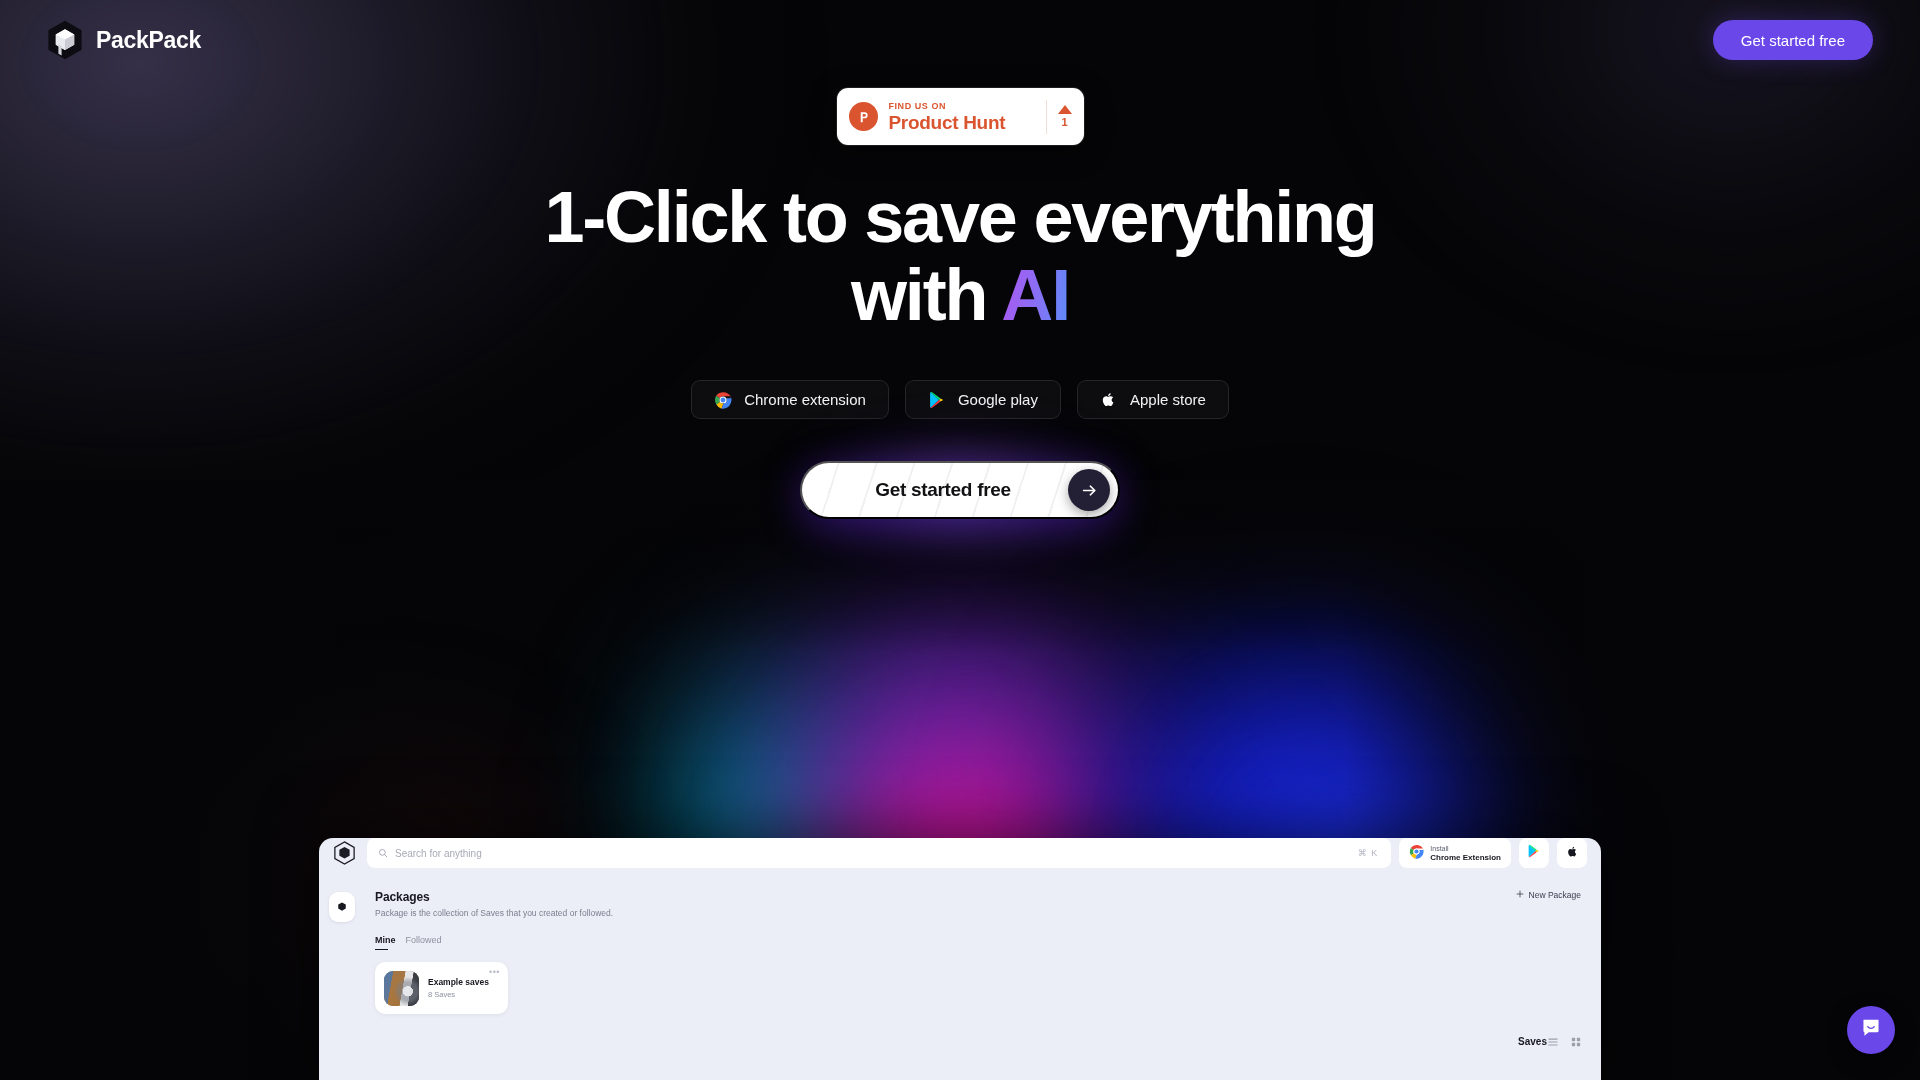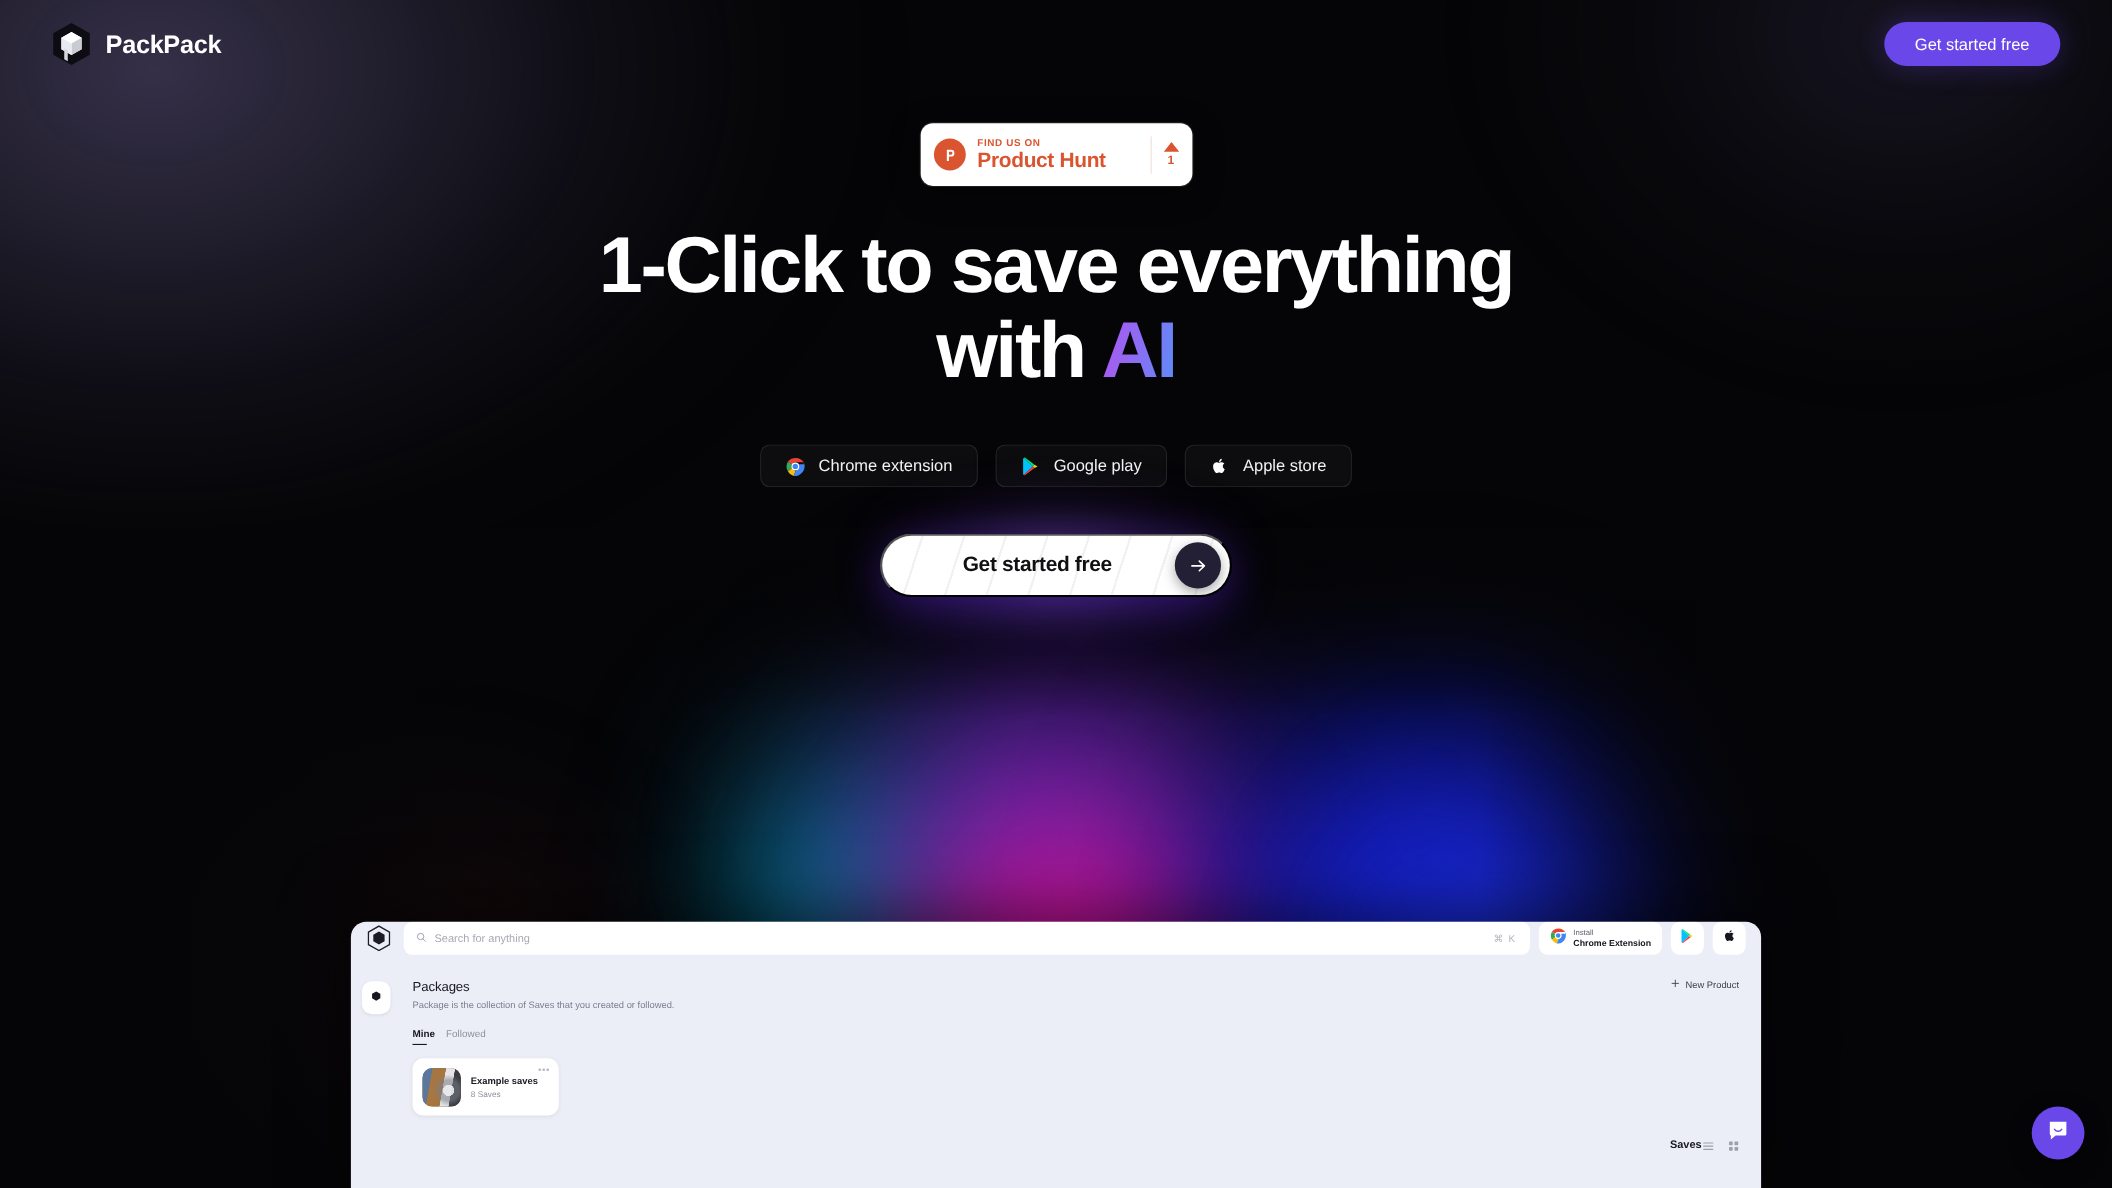--- a/index.html
+++ b/index.html
@@ -108,21 +108,21 @@
     display:flex;align-items:center;justify-content:center;cursor:pointer;
     box-shadow:0 0 26px rgba(106,71,232,0.30);
   }
 
   
   .hero{position:absolute;left:0;right:0;top:0;z-index:20;
         display:flex;flex-direction:column;align-items:center;}
 
   
   .ph-badge{
-    margin-top:112px;
+    margin-top:88px;
     width:247px;height:57px;background:#fff;border-radius:11px;
     display:flex;align-items:center;padding:0 12px;gap:11px;cursor:pointer;
     box-shadow:0 0 0 1px rgba(255,255,255,0.10), 0 6px 28px rgba(0,0,0,0.45);
   }
   .ph-logo{width:29px;height:29px;border-radius:50%;background:#da552f;
     display:flex;align-items:center;justify-content:center;flex:0 0 auto;}
   .ph-logo svg{display:block;}
   .ph-txt{display:flex;flex-direction:column;justify-content:center;flex:1 1 auto;}
   .ph-kicker{font-size:9px;font-weight:700;letter-spacing:0.55px;color:#da552f;
              line-height:12px;text-transform:uppercase;}
@@ -218,21 +218,21 @@
 
   .app-body{display:flex;height:214px;}
   .app-rail{width:46px;flex:0 0 auto;padding-top:8px;display:flex;flex-direction:column;align-items:center;}
   .rail-btn{
     width:26px;height:30px;background:#fff;border-radius:9px;
     display:flex;align-items:center;justify-content:center;cursor:pointer;
     box-shadow:0 1px 3px rgba(30,30,60,0.10);
   }
   .app-main{flex:1 1 auto;padding:6px 20px 0 10px;}
   .pk-head{display:flex;align-items:flex-start;justify-content:space-between;}
-  .pk-title{font-size:12px;font-weight:400;color:#16171f;letter-spacing:-0.1px;}
+  .pk-title{font-size:12px;font-weight:700;color:#16171f;letter-spacing:-0.1px;}
   .pk-sub{font-size:8.5px;color:#7b7e8e;margin-top:4px;}
   .pk-new{font-size:8.5px;color:#3a3d4d;display:flex;align-items:center;gap:5px;cursor:pointer;}
   .pk-tabs{display:flex;gap:10px;margin-top:17px;}
   .pk-tab{font-size:9px;color:#8d909f;padding-bottom:5px;cursor:pointer;position:relative;}
   .pk-tab.active{color:#16171f;font-weight:700;}
   .pk-tab.active:after{content:"";position:absolute;left:0;bottom:0;width:13px;height:1.5px;background:#16171f;}
   .pk-card{
     margin-top:12px;width:133px;height:52px;background:#fff;border-radius:10px;
     display:flex;align-items:center;gap:9px;padding:0 9px;position:relative;cursor:pointer;
     box-shadow:0 1px 4px rgba(30,30,60,0.07);
@@ -444,21 +444,21 @@
         <div>
           <div class="pk-title">Packages</div>
           <div class="pk-sub">Package is the collection of Saves that you created or followed.</div>
         </div>
         <div class="pk-new">
           <span>
             <svg viewBox="0 0 12 12" width="8" height="8" aria-hidden="true">
               <path d="M6 1.6v8.8M1.6 6h8.8" stroke="#3a3d4d" stroke-width="1.2" stroke-linecap="round"></path>
             </svg>
           </span>
-          <span>New Product</span>
+          <span>New Package</span>
         </div>
       </div>
 
       <div class="pk-tabs">
         <div class="pk-tab active">Mine</div>
         <div class="pk-tab">Followed</div>
       </div>
 
       <div class="pk-card">
         <span class="pk-thumb">

